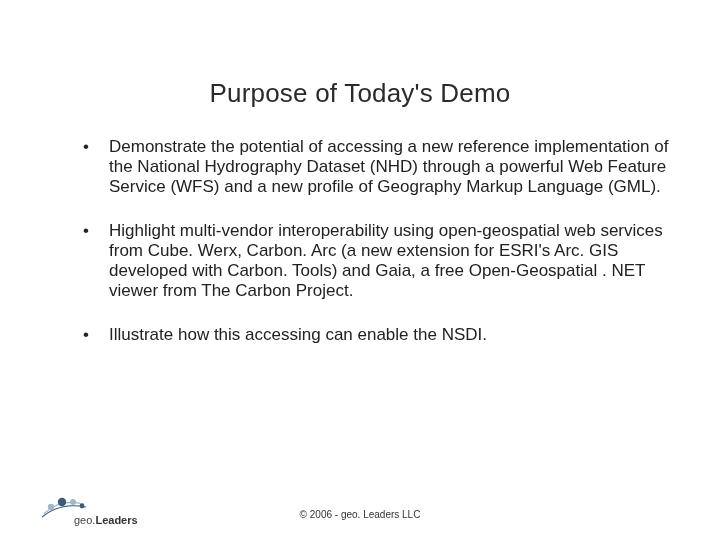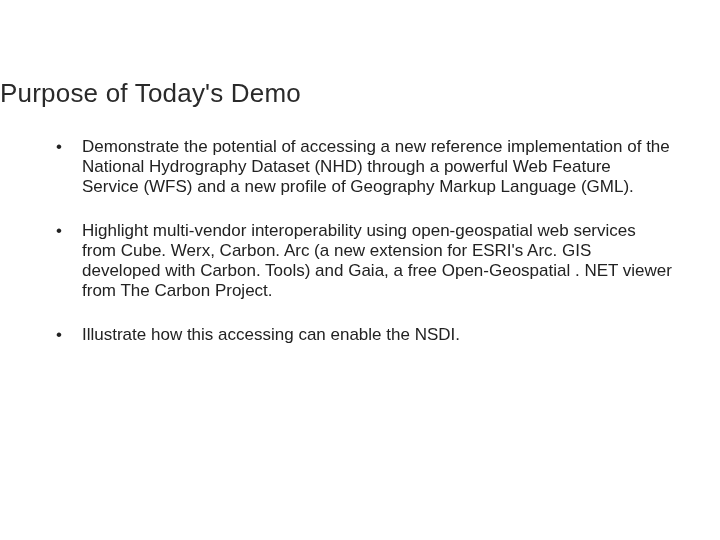--- a/index.html
+++ b/index.html
@@ -10,30 +10,31 @@
       font-family: Verdana, Geneva, sans-serif;
       overflow: hidden;
     }
     .slide {
       width: 720px;
       height: 540px;
       position: relative;
       padding: 0;
     }
     .title {
+      text-align: center;
       font-size: 26px;
       color: #2a2a2a;
       font-weight: 400;
       padding-top: 78px;
       padding-bottom: 28px;
       letter-spacing: 0.2px;
     }
     .bullets {
       list-style: none;
-      padding-left: 56px;
+      padding-left: 83px;
       padding-right: 48px;
     }
     .bullets li {
       position: relative;
       font-size: 17px;
       line-height: 1.18;
       color: #222;
       margin-bottom: 24px;
       padding-left: 26px;
     }
@@ -83,13 +84,31 @@
 
 <div class="slide">
   <h1 class="title">Purpose of Today's Demo</h1>
 
   <ul class="bullets">
     <li>Demonstrate the potential of accessing a new reference implementation of the National Hydrography Dataset (NHD) through a powerful Web Feature Service (WFS) and a new profile of Geography Markup Language (GML).</li>
     <li>Highlight multi-vendor interoperability using open-geospatial web services from Cube. Werx, Carbon. Arc (a new extension for ESRI's Arc. GIS developed with Carbon. Tools) and Gaia, a free Open-Geospatial . NET viewer from The Carbon Project.</li>
     <li>Illustrate how this accessing can enable the NSDI.</li>
   </ul>
 
+  <div class="footer">
+    <div class="logo">
+      <svg class="logo-svg" width="120" height="32" viewBox="0 0 120 32">
+
+        <path d="M 2 22 Q 18 6 42 12" stroke="#9fb8c9" stroke-width="1.2" fill="none"></path>
+        <path d="M 0 25 Q 18 10 44 15" stroke="#3d5a78" stroke-width="1.2" fill="none"></path>
+
+        <circle cx="9" cy="15" r="3.2" fill="#9fb8c9"></circle>
+        <circle cx="20" cy="10" r="4.2" fill="#3d5a78"></circle>
+        <circle cx="31" cy="10" r="3" fill="#9fb8c9"></circle>
+        <circle cx="40" cy="14" r="2.4" fill="#3d5a78"></circle>
+      </svg>
+      <div class="logo-text">
+        <span>geo.</span><span class="bold">Leaders</span>
+      </div>
+    </div>
+    <div class="copyright">© 2006 - geo. Leaders LLC</div>
+  </div>
 </div>
 
 </body></html>

